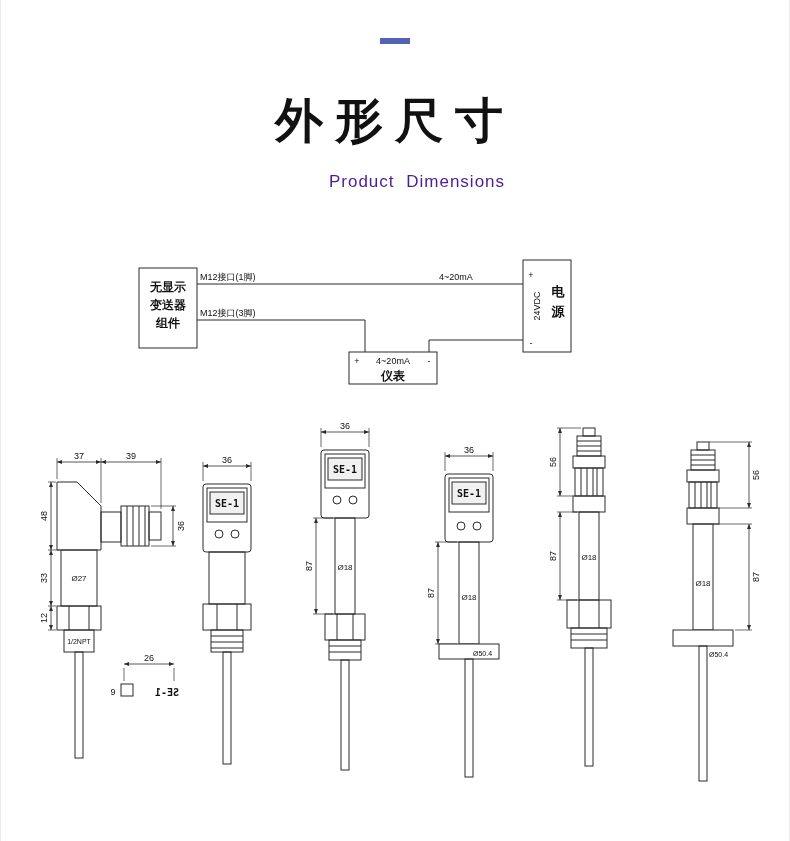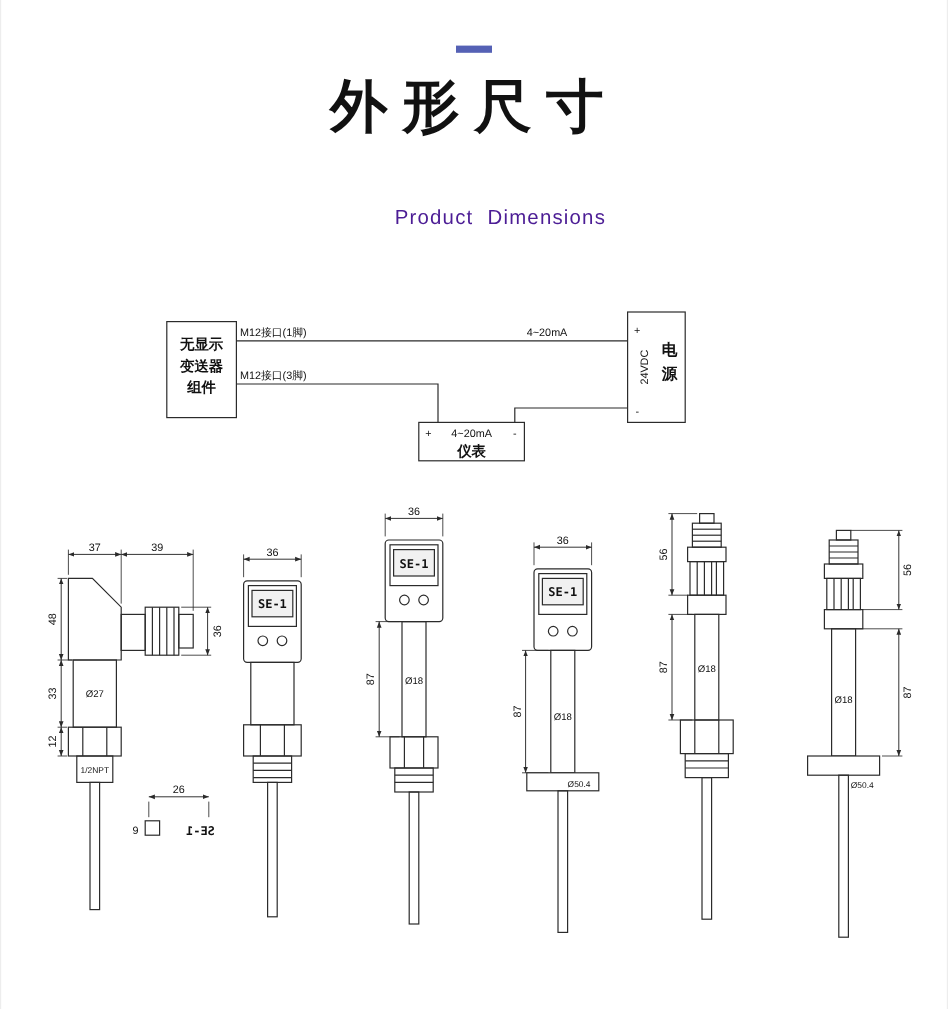--- a/index.html
+++ b/index.html
@@ -1,21 +1,21 @@
 <!DOCTYPE html>
 <html><head>
 <meta charset="utf-8">
 <style>
   * { margin:0; padding:0; box-sizing:border-box; }
   body { background:#fff; font-family:"Liberation Sans", sans-serif; }
   .page { position:relative; width:790px; height:841px; margin:0 auto; background:#fff;
           border-left:1px solid #ededed; border-right:1px solid #ededed; overflow:hidden; }
   .accent-bar { position:absolute; top:38px; left:50%; transform:translateX(-50%);
                 width:30px; height:6px; background:#5561b5; }
-  .page-title { position:absolute; top:57px; width:100%; text-align:center;
+  .page-title { position:absolute; top:89px; width:100%; text-align:center;
                 font-size:48px; font-weight:700; letter-spacing:12px; color:#111; }
   .page-subtitle { position:absolute; top:172px; width:100%; text-align:center;
                    font-size:17px; color:#4c1d95; letter-spacing:1px; word-spacing:6px;margin-left:22px; }
   .abs { position:absolute; }
 
   svg.tech { overflow:visible; display:block; }
   svg.tech line, svg.tech path, svg.tech rect, svg.tech polygon, svg.tech circle {
     stroke:#2b2b2b; stroke-width:1; fill:none; }
   svg.tech .dimline { stroke-width:0.8; marker-start:url(#ar); marker-end:url(#ar); }
   svg.tech .ext { stroke-width:0.7; }

